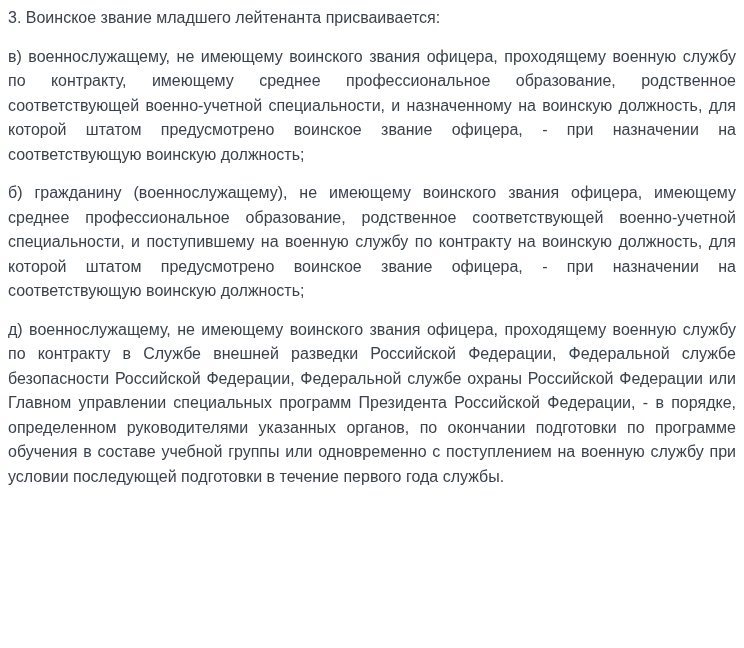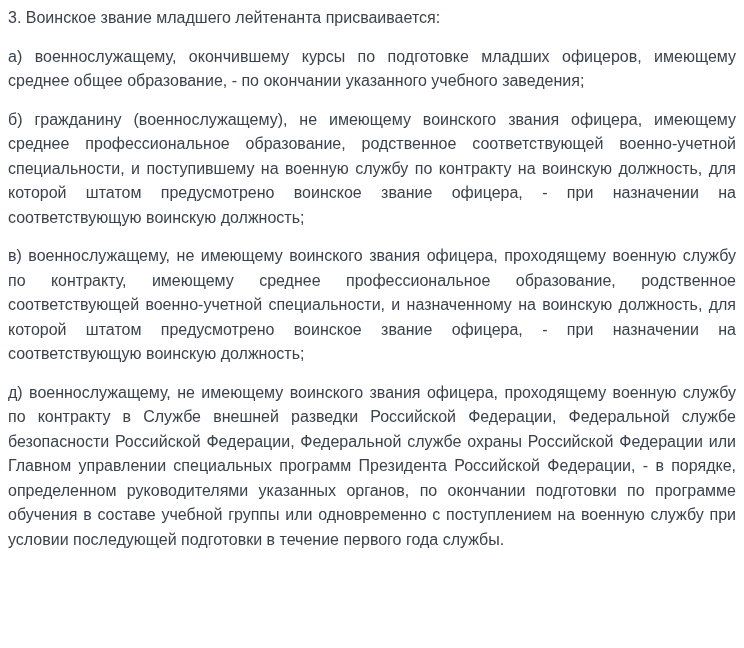--- a/index.html
+++ b/index.html
@@ -31,22 +31,21 @@
     margin-bottom: 0;
   }
 </style>
 </head>
 <body>
 
 <div class="page">
   <div class="doc">
     <p class="heading">3. Воинское звание младшего лейтенанта присваивается:</p>
 
-    <p>а) военнослужащему, окончившему курсы по подготовке младших офицеров, имеющему среднее общее образование, - по окончании указанного учебного заведения;</p>
+
+    <p>в) военнослужащему, не имеющему воинского звания офицера, проходящему военную службу по контракту, имеющему среднее профессиональное образование, родственное соответствующей военно-учетной специальности, и назначенному на воинскую должность, для которой штатом предусмотрено воинское звание офицера, - при назначении на соответствующую воинскую должность;</p>
 
     <p>б) гражданину (военнослужащему), не имеющему воинского звания офицера, имеющему среднее профессиональное образование, родственное соответствующей военно-учетной специальности, и поступившему на военную службу по контракту на воинскую должность, для которой штатом предусмотрено воинское звание офицера, - при назначении на соответствующую воинскую должность;</p>
-
-    <p>в) военнослужащему, не имеющему воинского звания офицера, проходящему военную службу по контракту, имеющему среднее профессиональное образование, родственное соответствующей военно-учетной специальности, и назначенному на воинскую должность, для которой штатом предусмотрено воинское звание офицера, - при назначении на соответствующую воинскую должность;</p>
 
 
     <p>д) военнослужащему, не имеющему воинского звания офицера, проходящему военную службу по контракту в Службе внешней разведки Российской Федерации, Федеральной службе безопасности Российской Федерации, Федеральной службе охраны Российской Федерации или Главном управлении специальных программ Президента Российской Федерации, - в порядке, определенном руководителями указанных органов, по окончании подготовки по программе обучения в составе учебной группы или одновременно с поступлением на военную службу при условии последующей подготовки в течение первого года службы.</p>
   </div>
 </div>
 
 </body></html>

